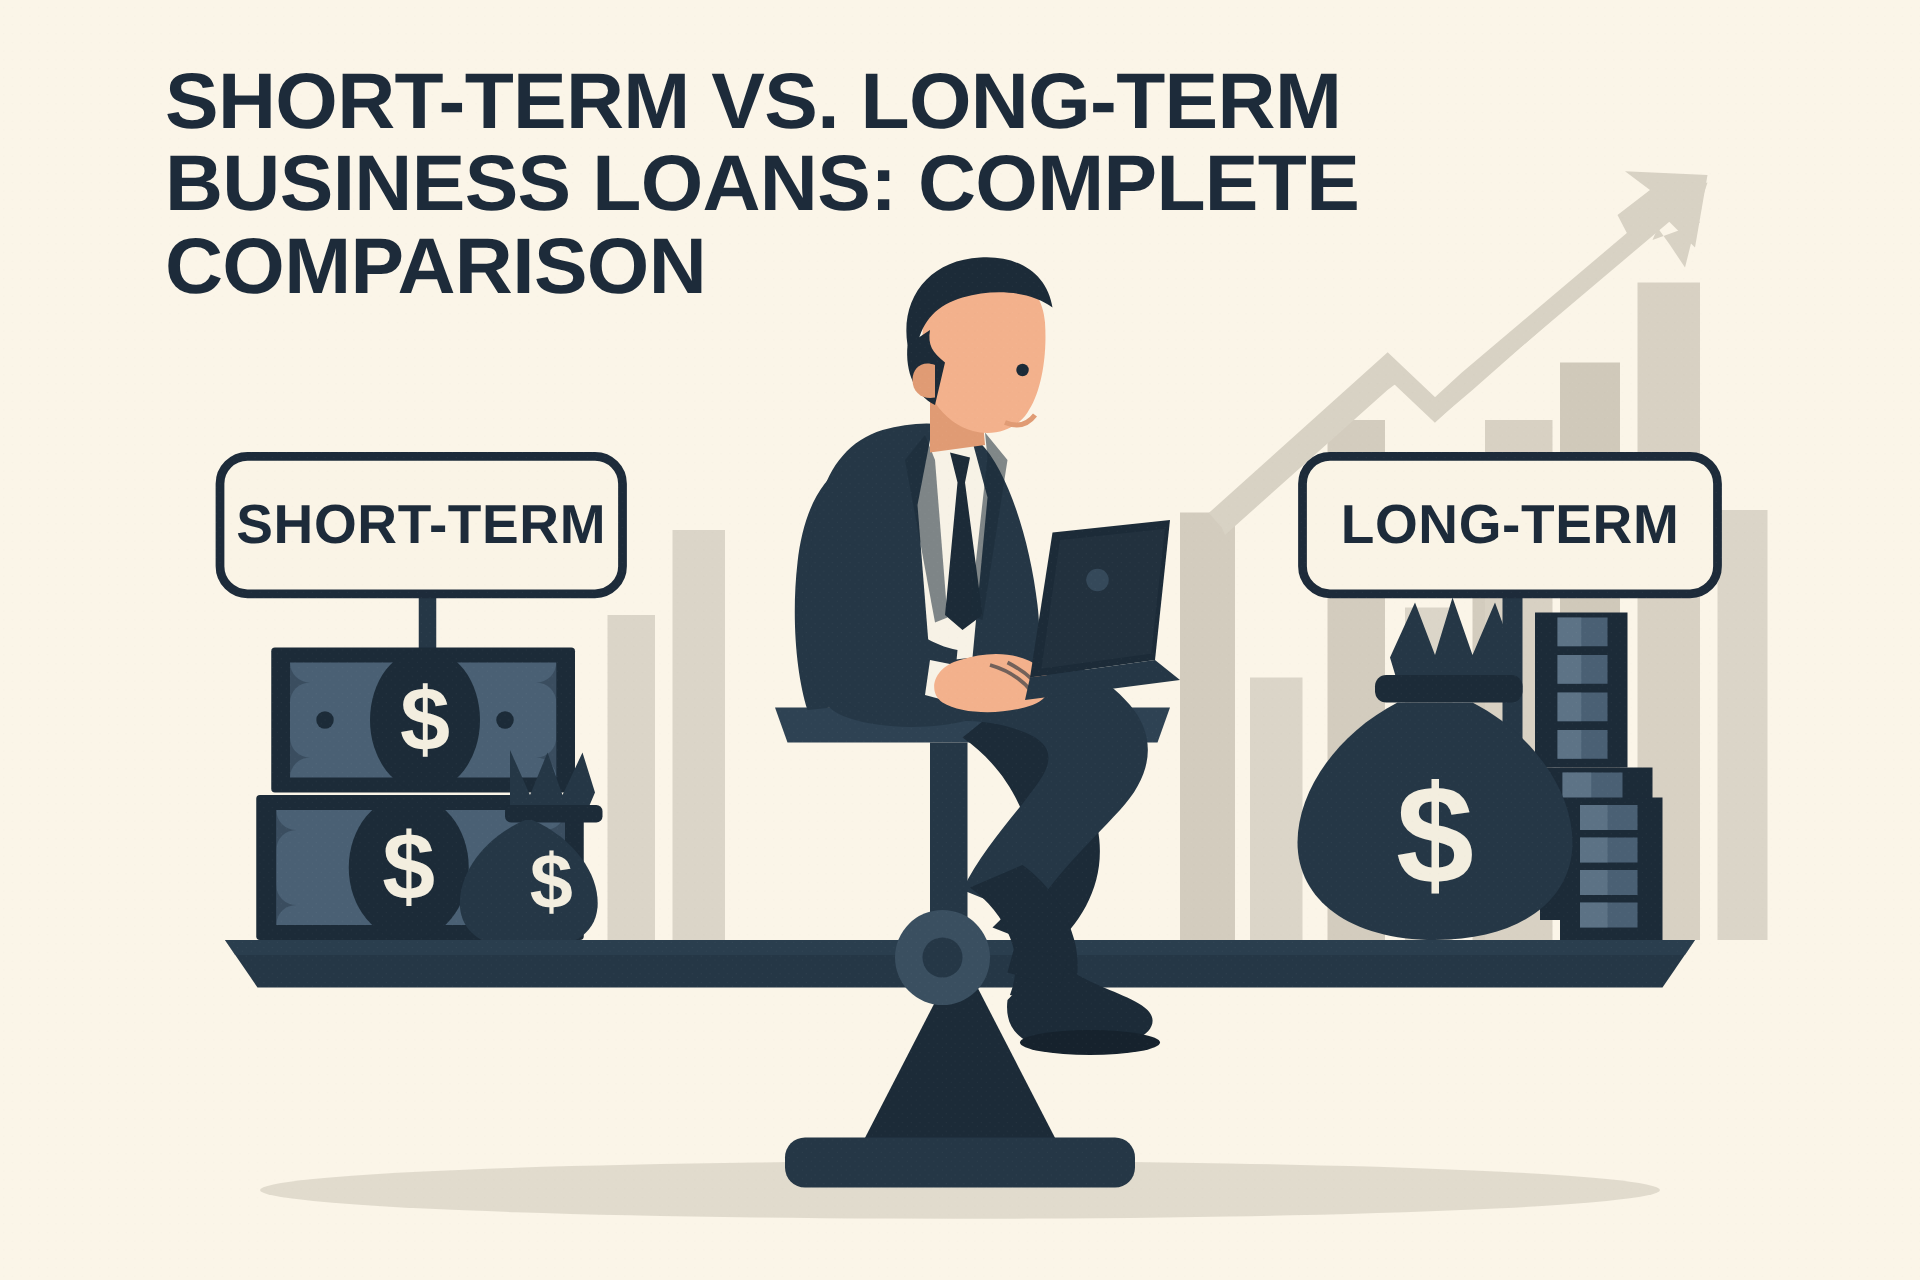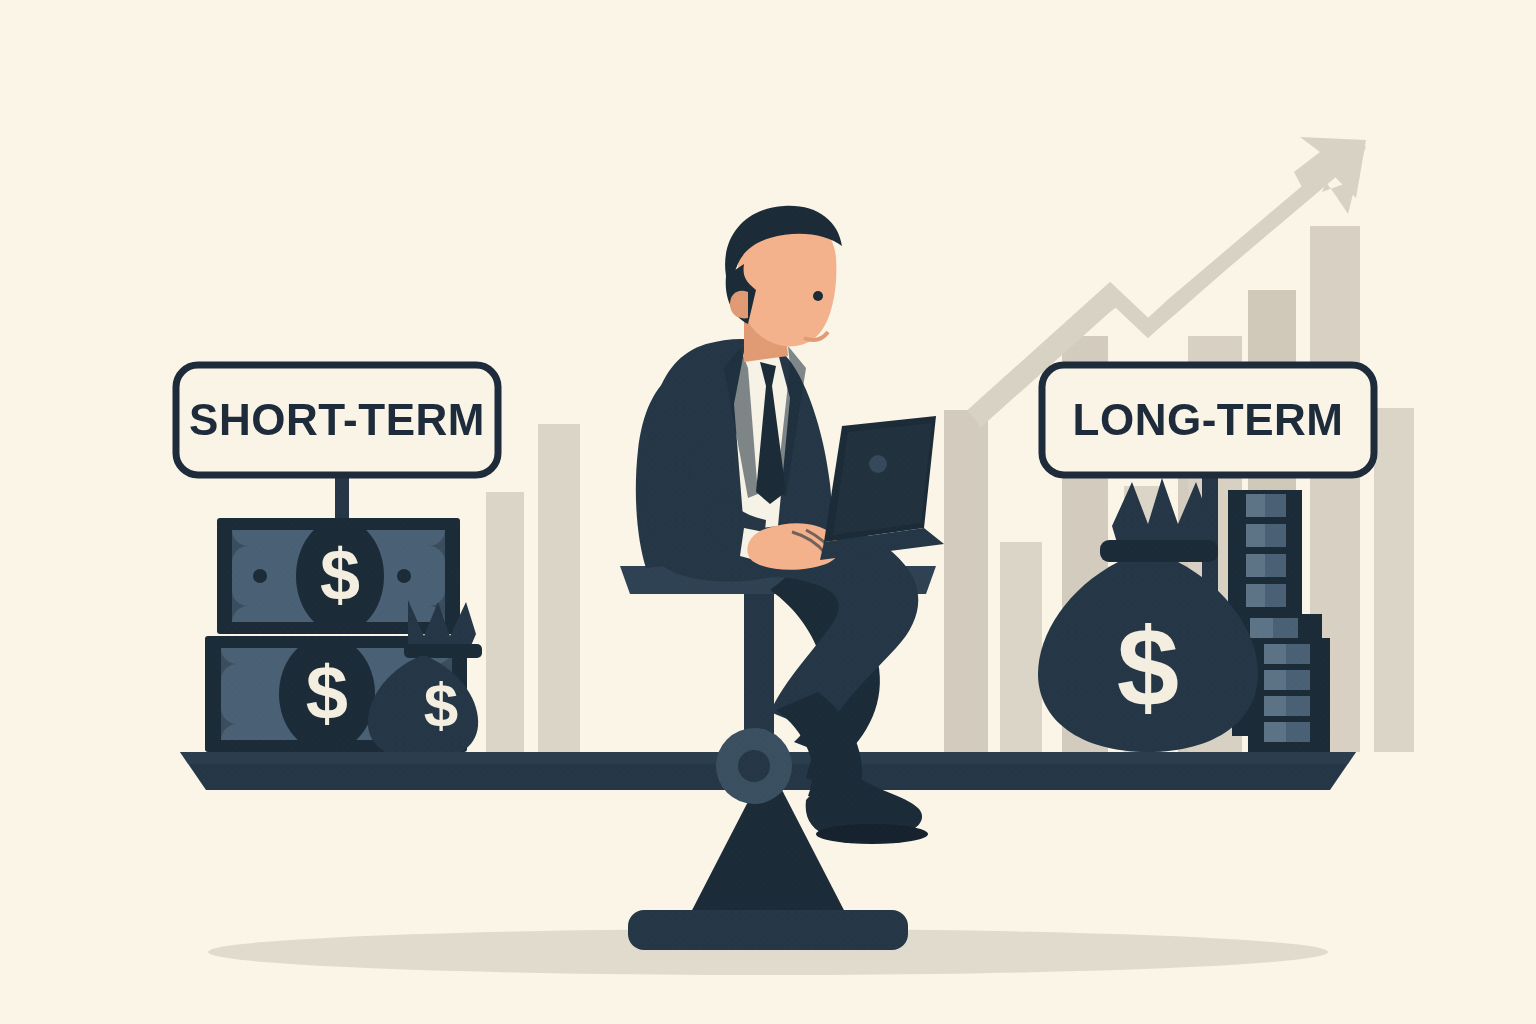--- a/index.html
+++ b/index.html
@@ -287,17 +287,22 @@
         <rect x="176" y="365" width="322" height="110" rx="22" fill="#FAF4E6" stroke="#1D2B3A" stroke-width="7"></rect>
       </g>
       <g>
         <rect x="1042" y="365" width="332" height="110" rx="22" fill="#FAF4E6" stroke="#1D2B3A" stroke-width="7"></rect>
       </g>
 
       <rect x="0" y="0" width="1536" height="1024" fill="url(#grain)" opacity="0.5"></rect>
     </g>
   </svg>
 
+  <div class="title-block">
+    <div class="title-line">SHORT-TERM VS. LONG-TERM</div>
+    <div class="title-line">BUSINESS LOANS: COMPLETE</div>
+    <div class="title-line">COMPARISON</div>
+  </div>
 
   <div class="sign-label" id="label-long">LONG-TERM</div>
   <div class="sign-label" id="label-short">SHORT-TERM</div>
 
 </div>
 
 </body></html>

